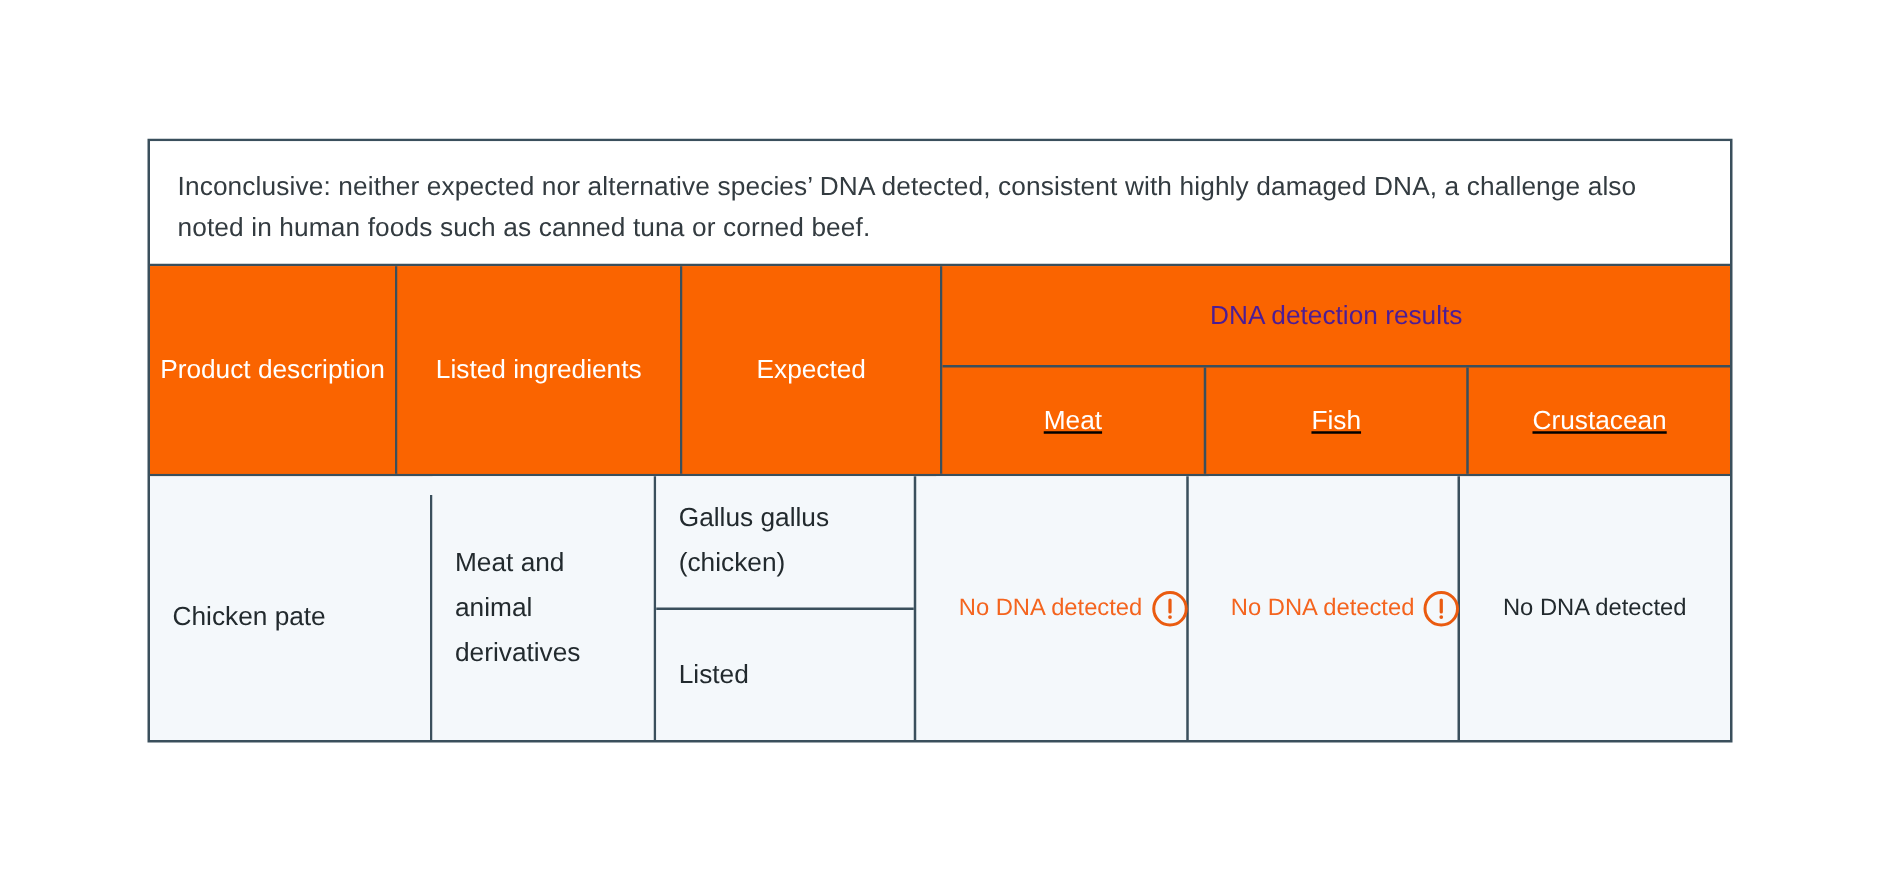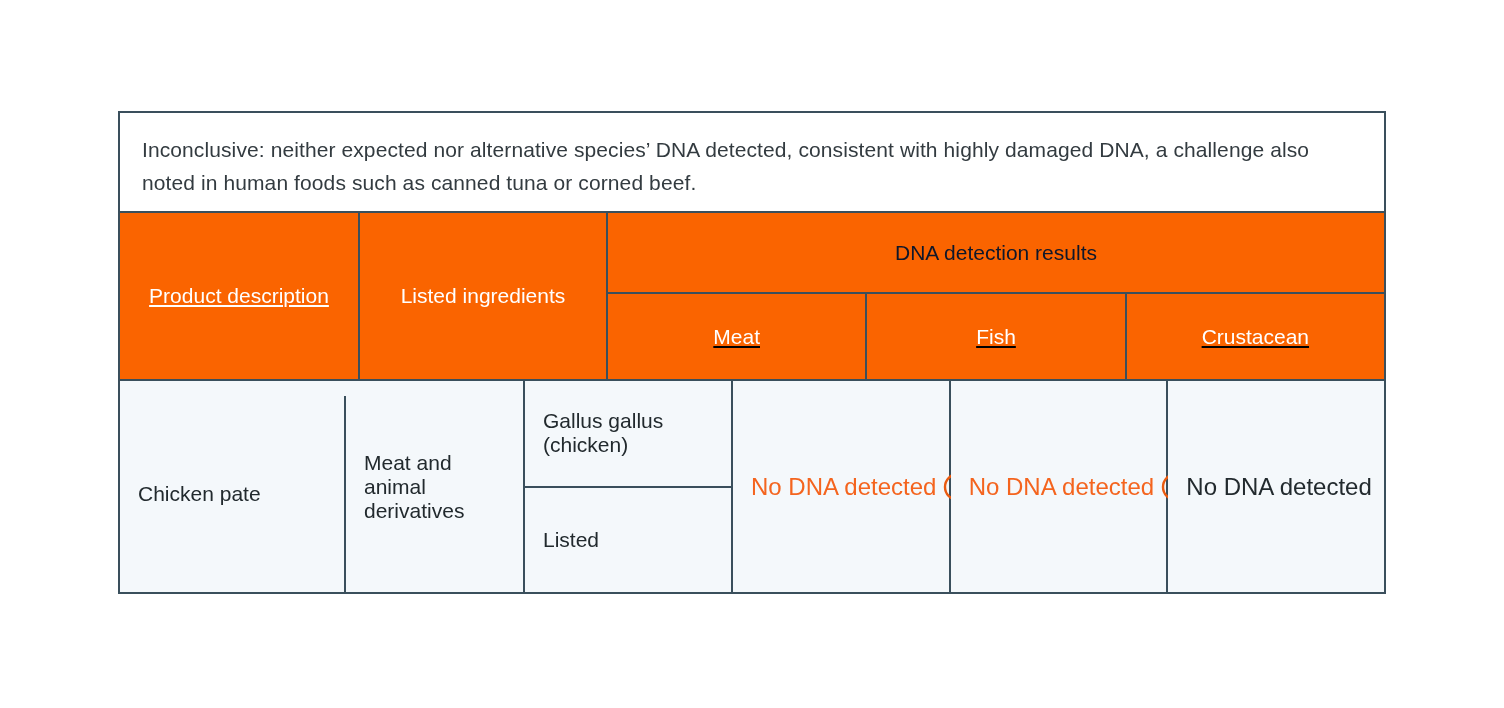--- a/index.html
+++ b/index.html
@@ -59,37 +59,37 @@
     color: #ffffff;
     display: flex;
     align-items: center;
     justify-content: center;
     text-align: center;
     font-size: 21px;
     line-height: 32px;
     border-right: 2px solid #3a4f5c;
     padding: 0 8px;
   }
-  .hcell.product      { width: 240px; text-decoration: underline; }
-  .hcell.ingredients  { width: 248px; }
+  .hcell.product      { width: 198px; }
+  .hcell.ingredients  { width: 228px; }
   .hcell.expected     { width: 208px; }
 
   .group-col {
     flex: 1 1 auto;
     display: flex;
     flex-direction: column;
     background: #fa6400;
   }
   .group-title {
     box-sizing: border-box;
     height: 81px;
     display: flex;
     align-items: center;
     justify-content: center;
-    color: #0f172a;
+    color: #4c1d95;
     font-size: 21px;
     border-bottom: 2px solid #3a4f5c;
   }
   .group-subrow {
     display: flex;
     flex: 1 1 auto;
     text-decoration: underline;
   }
   .subcell {
     box-sizing: border-box;
@@ -107,21 +107,21 @@
   .body-row {
     display: flex;
     flex: 1 1 auto;
     background: #f4f8fb;
   }
   .bcell {
     box-sizing: border-box;
     background: #f4f8fb;
     color: #222a2e;
     font-size: 21px;
-    line-height: 24px;
+    line-height: 36px;
     border-right: 2px solid #3a4f5c;
     padding: 0 18px;
     display: flex;
     align-items: center;
   }
   .bcell.product     { width: 226px; margin-top: 15px; }
   .bcell.ingredients { width: 179px; }
 
   
   .bcell.expected {
@@ -141,23 +141,24 @@
 
   .result-cell {
     box-sizing: border-box;
     flex: 1 1 0;
     background: #f4f8fb;
     border-right: 2px solid #3a4f5c;
     display: flex;
     align-items: center;
     padding: 0 18px;
     gap: 6px;
-    font-size: 24px;
+    font-size: 19px;
     line-height: 32px;
     color: #222a2e;
+    margin-left: 16px;
   }
   .result-cell:last-child { border-right: none; }
   .result-cell.alert .result-text { color: #f4641e; }
 
   .result-text { flex: none; }
 
   .warn-icon {
     flex: none;
     width: 32px;
     height: 32px;
@@ -172,20 +173,21 @@
   <div class="caption-row">
     <div class="caption-text">Inconclusive: neither expected nor alternative species’ DNA detected, consistent with highly damaged DNA, a challenge also noted in human foods such as canned tuna or corned beef.</div>
   </div>
 
   <div class="header-row">
 
     <div class="hcell product">Product description</div>
 
     <div class="hcell ingredients">Listed ingredients</div>
 
+    <div class="hcell expected">Expected</div>
 
     <div class="group-col">
       <div class="group-title">DNA detection results</div>
       <div class="group-subrow">
         <div class="subcell">Meat</div>
         <div class="subcell">Fish</div>
         <div class="subcell">Crustacean</div>
       </div>
     </div>
 

